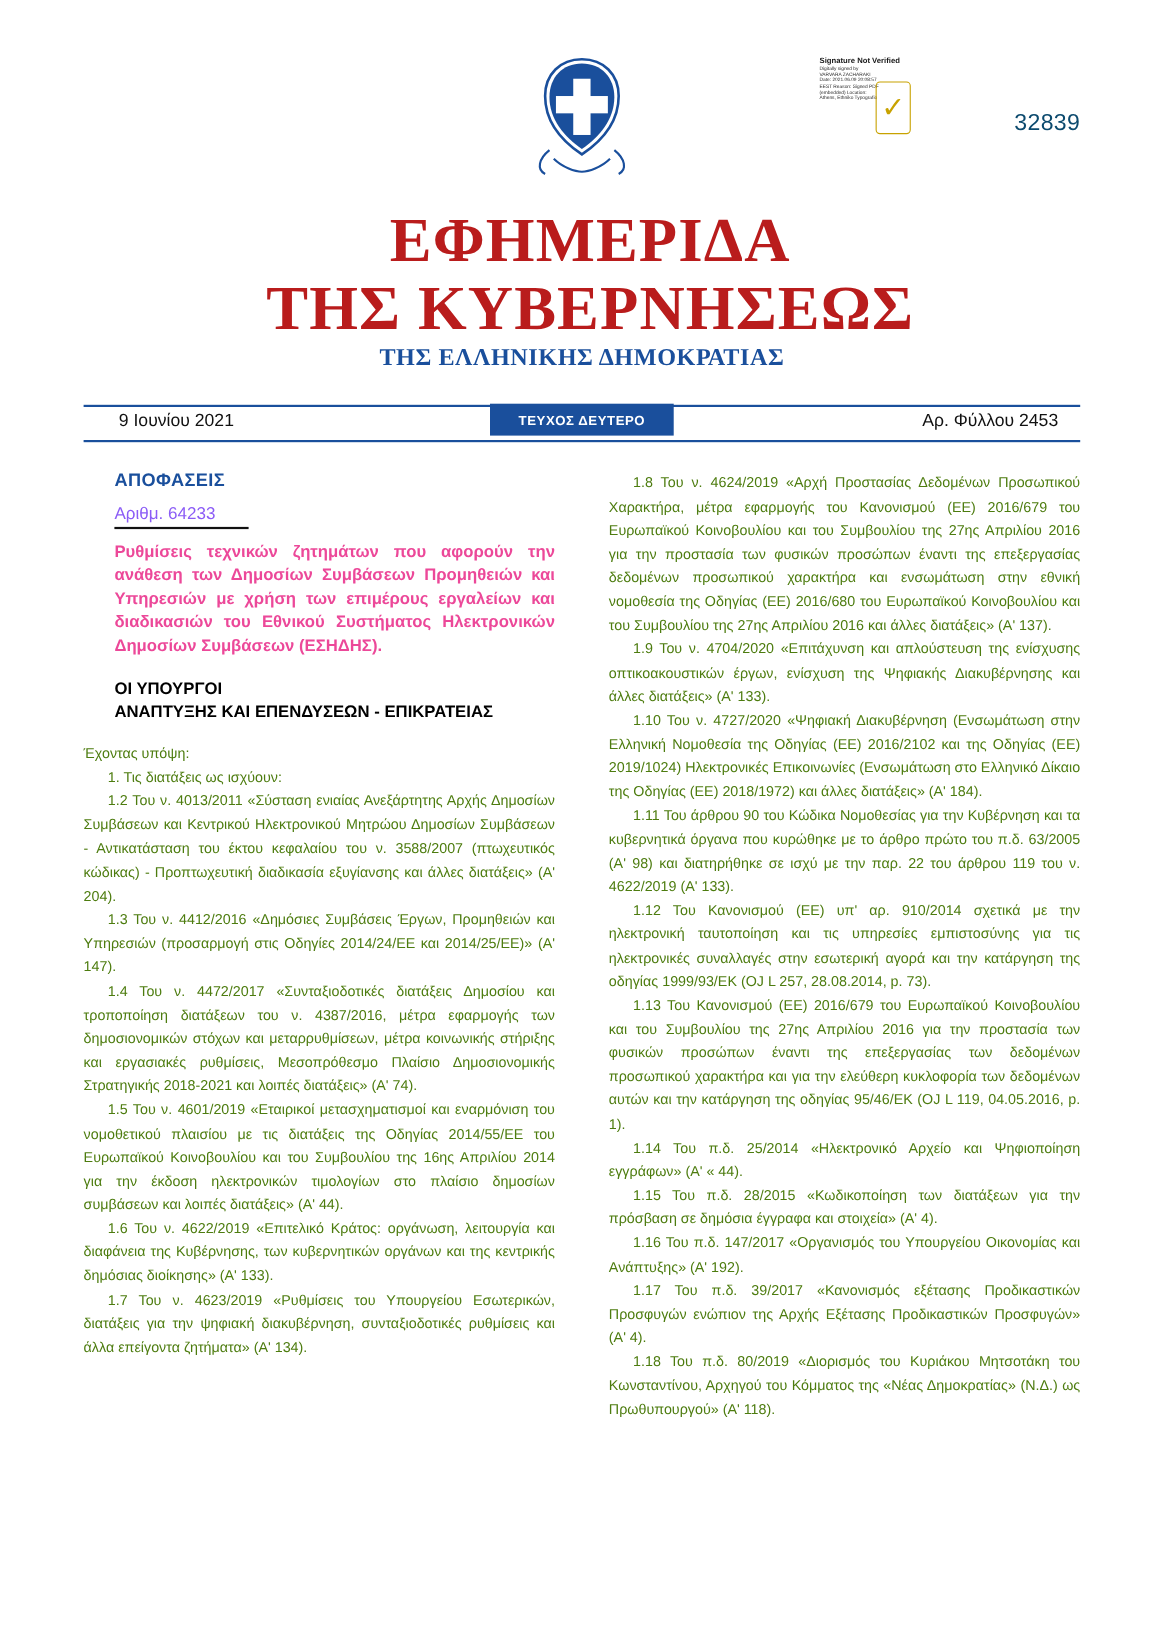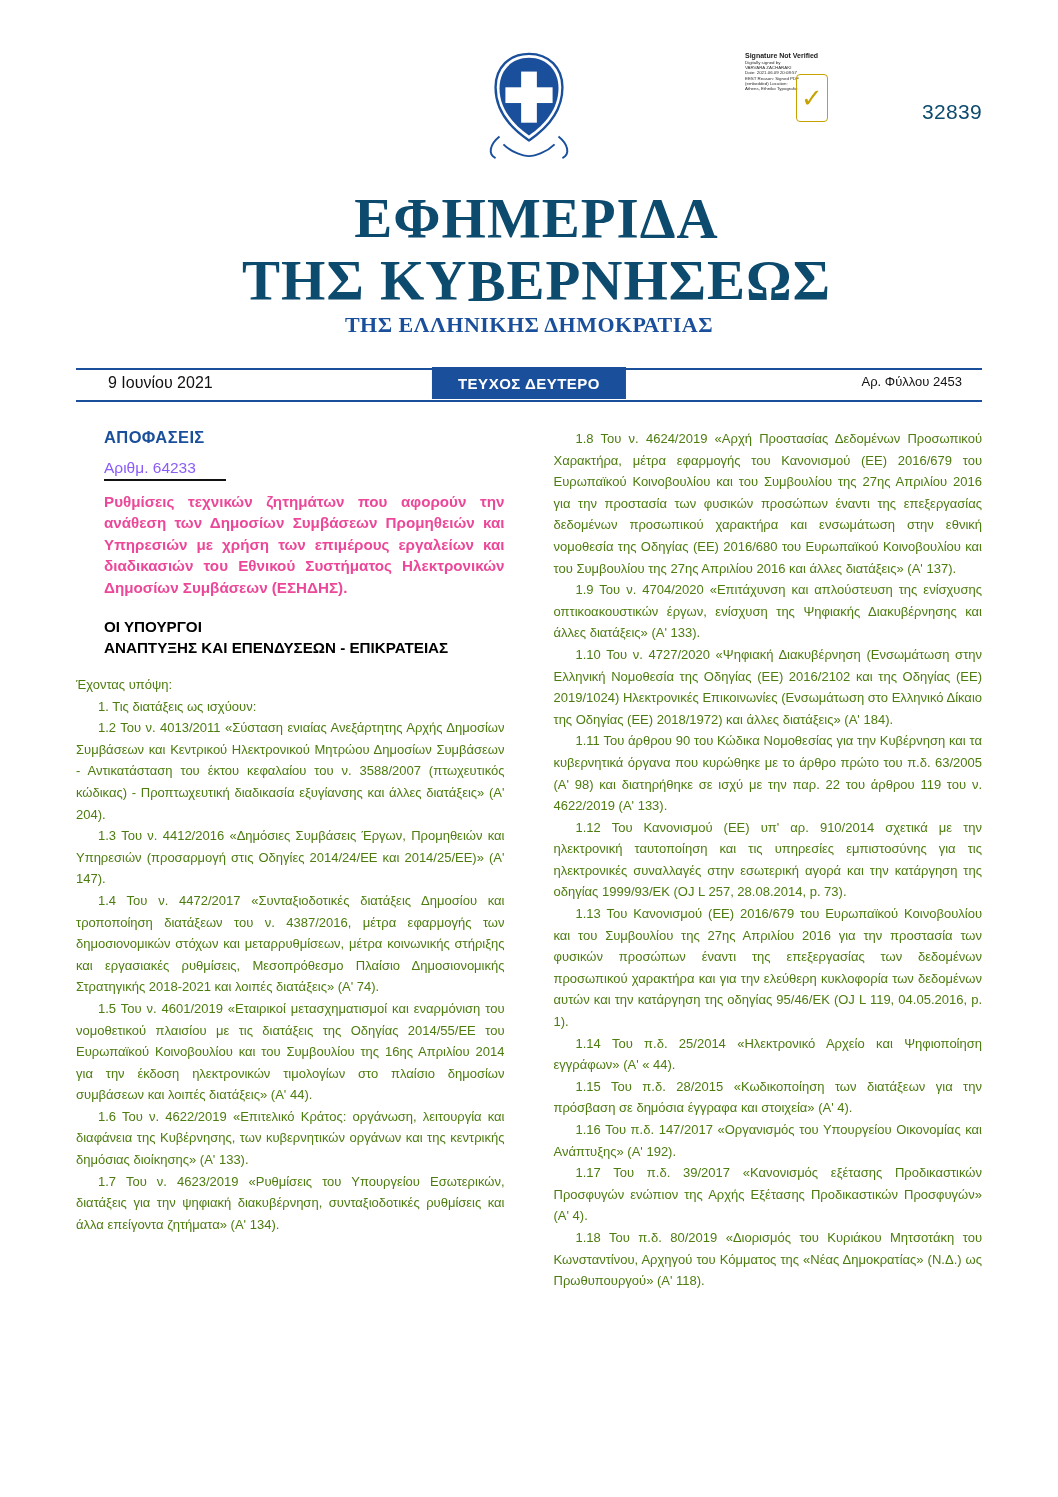--- a/index.html
+++ b/index.html
@@ -79,21 +79,21 @@
     border-radius: 4px;
     color: #c8a200;
     font-size: 26px;
     text-align: center;
     line-height: 46px;
     font-family: "DejaVu Serif", serif;
   }
   .title-main {
     font-family: "Liberation Serif", serif;
     font-weight: bold;
-    color: #0c4a6e;
+    color: #b91c1c;
     font-size: 57px;
     line-height: 62px;
     letter-spacing: 1px;
     margin-top: 24px;
     padding-left: 15px;
   }
   .title-sub {
     font-family: "Liberation Serif", serif;
     font-weight: bold;
     color: #1a4f9c;
@@ -129,31 +129,31 @@
   }
   .inforow .issue-box {
     position: absolute;
     left: 50%;
     transform: translateX(-50%);
     top: -1px;
     background: #1a4f9c;
     color: #ffffff;
     font-family: "Liberation Sans", sans-serif;
     font-weight: bold;
-    font-size: 15px;
+    font-size: 12px;
     padding: 8px 26px 7px 26px;
     letter-spacing: 0.5px;
     white-space: nowrap;
   }
   .inforow .sheet {
     position: absolute;
     right: 20px;
     top: 6px;
     font-family: "Liberation Sans", sans-serif;
-    font-size: 13px;
+    font-size: 16px;
     color: #111;
   }
 
   
   .columns {
     position: relative;
     margin: 26px 76px 0 76px;
     display: flex;
     gap: 49px;
     font-family: "Liberation Sans", sans-serif;

